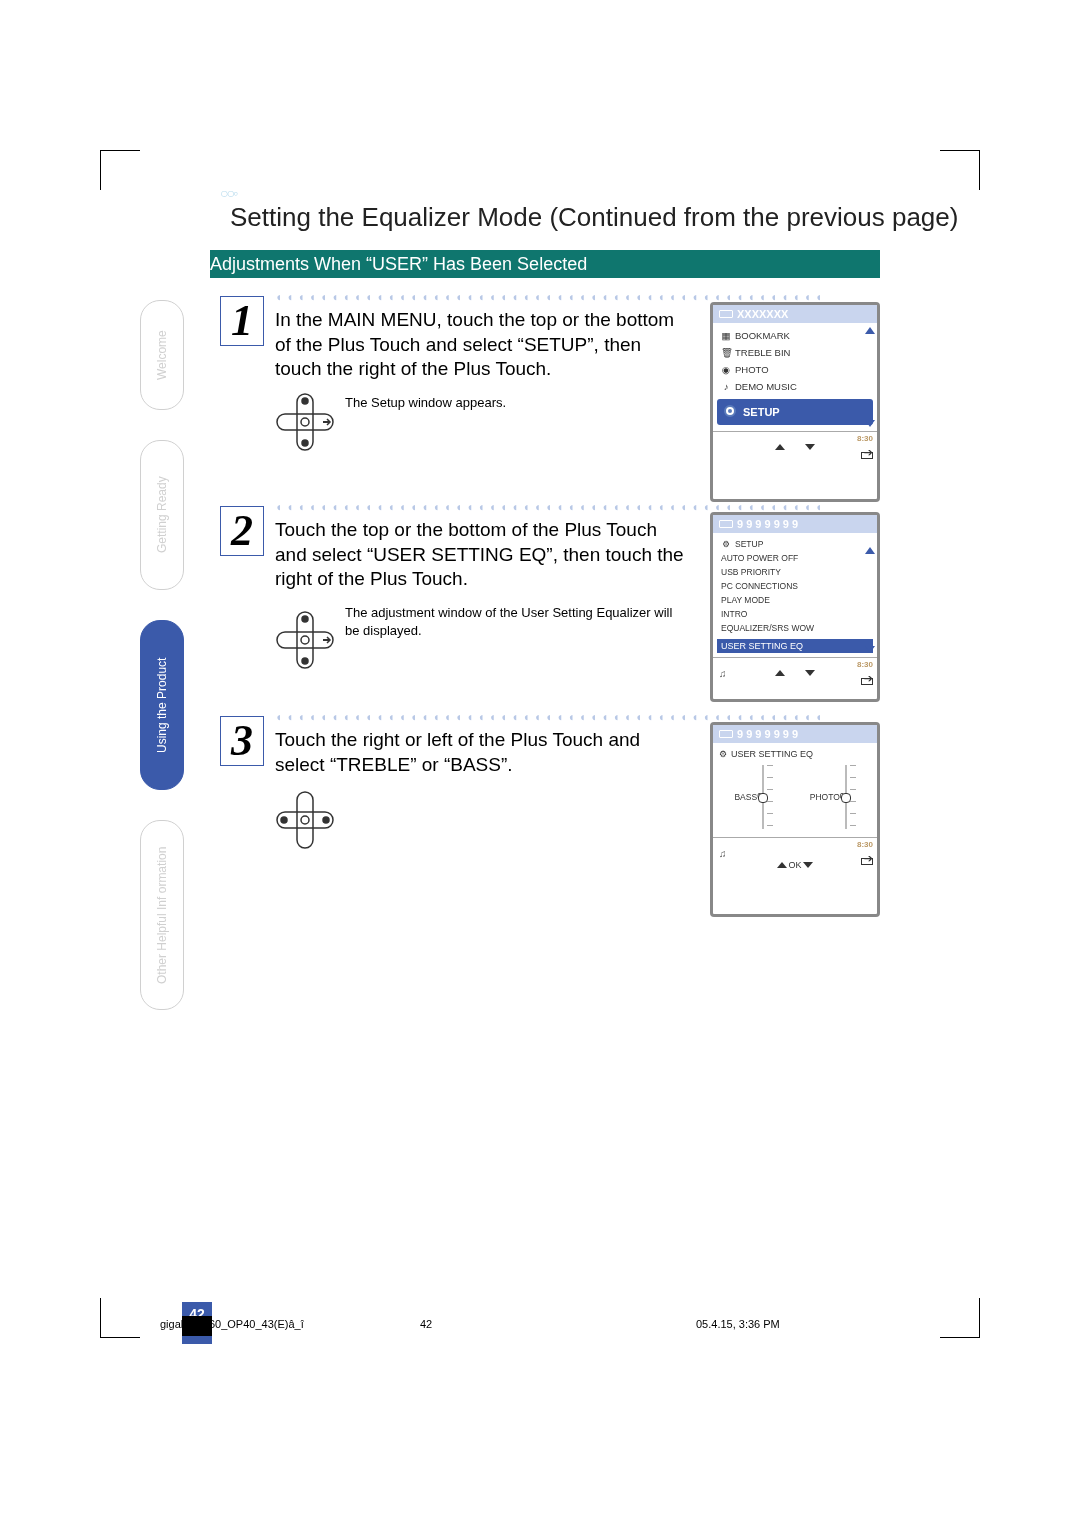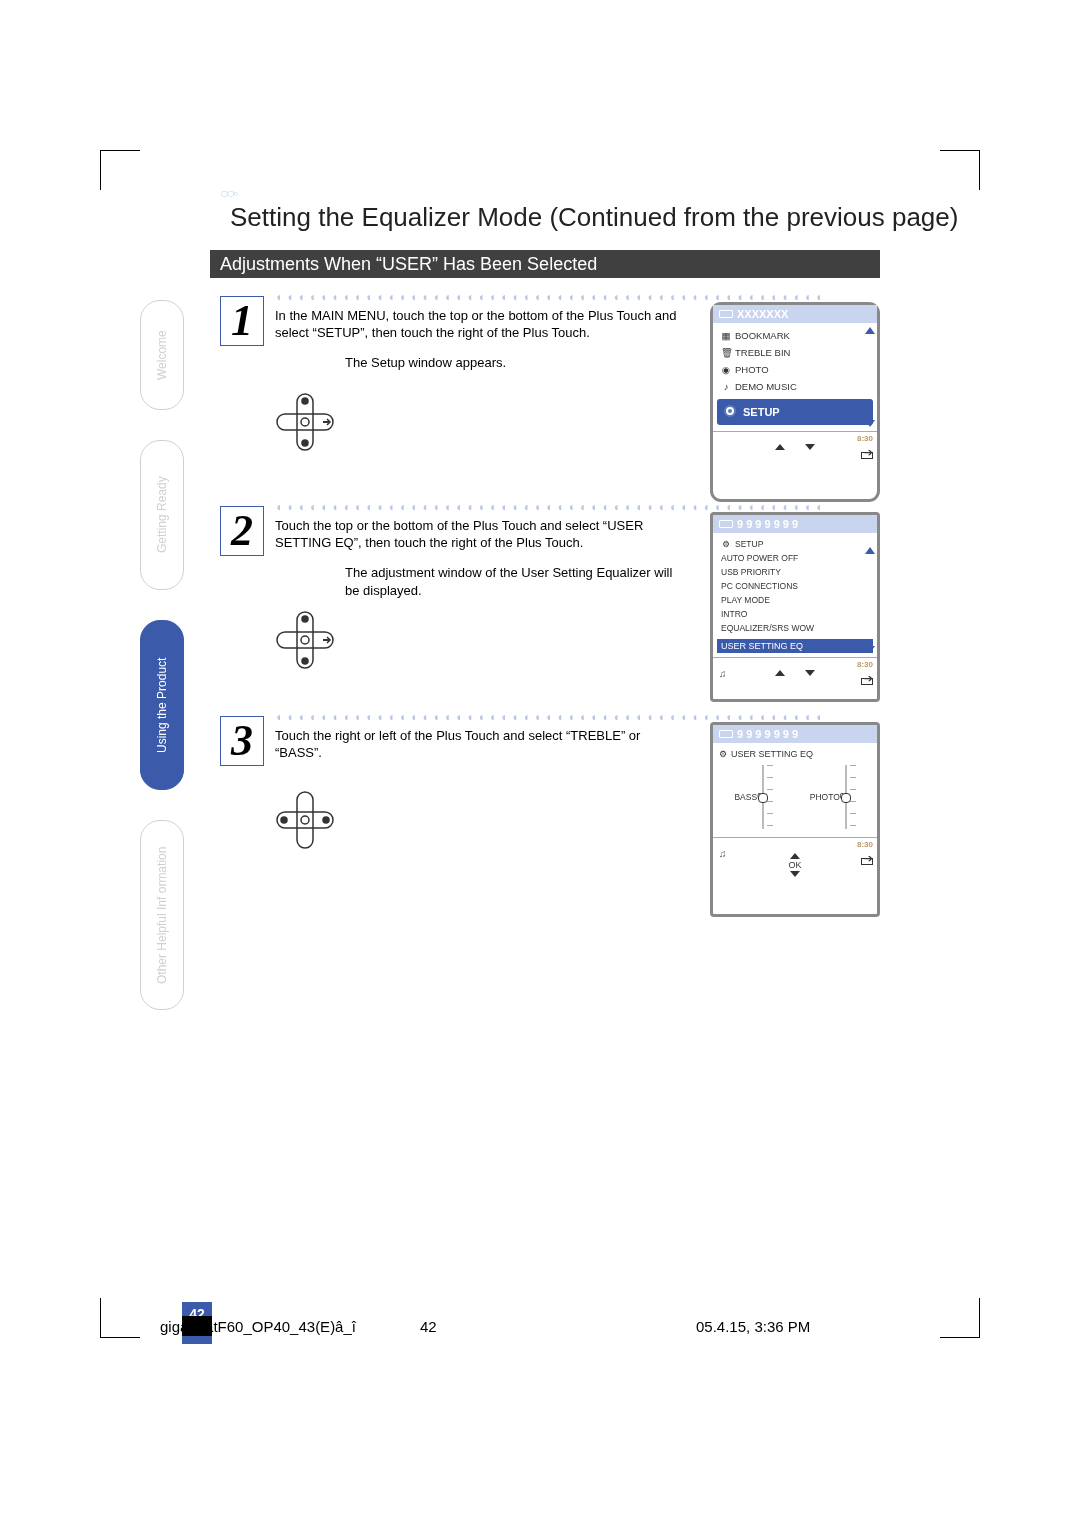--- a/index.html
+++ b/index.html
@@ -36,24 +36,23 @@
     font-size: 26px;
     font-weight: normal;
     color: #222;
   }
   .section-bar {
     position: absolute;
     top: 60px;
     left: 90px;
     right: 80px;
     height: 28px;
-    background: #404040;
+    background: #0f766e;
     color: #fff;
     font-size: 18px;
-    padding-left: 10px;
     line-height: 28px;
   }
   
   .sidetabs {
     position: absolute;
     left: 20px;
     top: 110px;
     width: 44px;
   }
   .tab {
@@ -114,21 +113,21 @@
     font-size: 44px;
     text-align: center;
     line-height: 48px;
     color: #000;
   }
   .step-body {
     margin-left: 55px;
     margin-right: 190px;
   }
   .step-title {
-    font-size: 13px;
+    font-size: 19px;
     color: #000;
     line-height: 1.3;
   }
   .step-sub {
     margin-top: 12px;
     margin-left: 70px;
     font-size: 13px;
     color: #000;
     line-height: 1.4;
   }
@@ -248,21 +247,21 @@
     font-size: 14px;
     font-weight: bold;
     display:flex; align-items:flex-start; justify-content:center;
     padding-top:4px;
   }
   .footer {
     position:absolute;
     left:120px; right:120px;
     bottom: 190px;
     height: 20px;
-    font-size: 15px;
+    font-size: 11px;
     color:#000;
     display:flex;
   }
   .footer .f1 { position:absolute; left:40px; }
   .footer .f2 { position:absolute; left:300px; }
   .footer .f3 { position:absolute; left:530px;margin-left:46px; }
   .footer-black {
     position:absolute; left:62px; width:30px; height:20px; top:-2px; background:#000;
   }
 </style>
@@ -301,21 +300,21 @@
           <rect x="22" y="2" width="16" height="56" rx="8"></rect>
               <rect x="2" y="22" width="56" height="16" rx="8"></rect>
           <circle cx="30" cy="30" r="4"></circle>
           <circle cx="30" cy="9" r="3" fill="#333"></circle>
               <circle cx="30" cy="51" r="3" fill="#333"></circle>
           <path d="M48 30 L54 30" stroke-width="2"></path>
               <path d="M52 27 L55 30 L52 33"></path>
             </g>
           </svg>
       </div>
-      <div class="device" style="height:200px;border-radius:11px;">
+      <div class="device" style="height:200px;">
         <div class="dev-hdr">
           <span class="batt"></span>
             <span>XXXXXXX</span>
         </div>
         <div class="dev-list">
           <div class="dev-scroll-up"></div>
           <div class="dev-row">
               <span class="ico">▦</span>
               <span>BOOKMARK</span>
             </div>
@@ -476,21 +475,21 @@
                     <span style="top:36px"></span>
                     <span style="top:48px"></span>
                     <span style="top:60px"></span>
                   </div>
                 </div>
             </div>
           </div>
         </div>
         <div class="dev-foot">
           <span class="note">♫</span>
-          <div style="display:flex;flex-direction:column;align-items:center;gap:1px;margin-top:24px;">
+          <div style="display:flex;flex-direction:row;align-items:center;gap:1px;margin-top:24px;">
             <span class="chev" style="position:static;"></span>
             <span class="ok">OK</span>
             <span class="chev dn" style="position:static;"></span>
           </div>
           <span class="time">8:30</span>
           <span class="arrow-r">➔</span>
           <span class="batt2"></span>
         </div>
       </div>
     </div>

